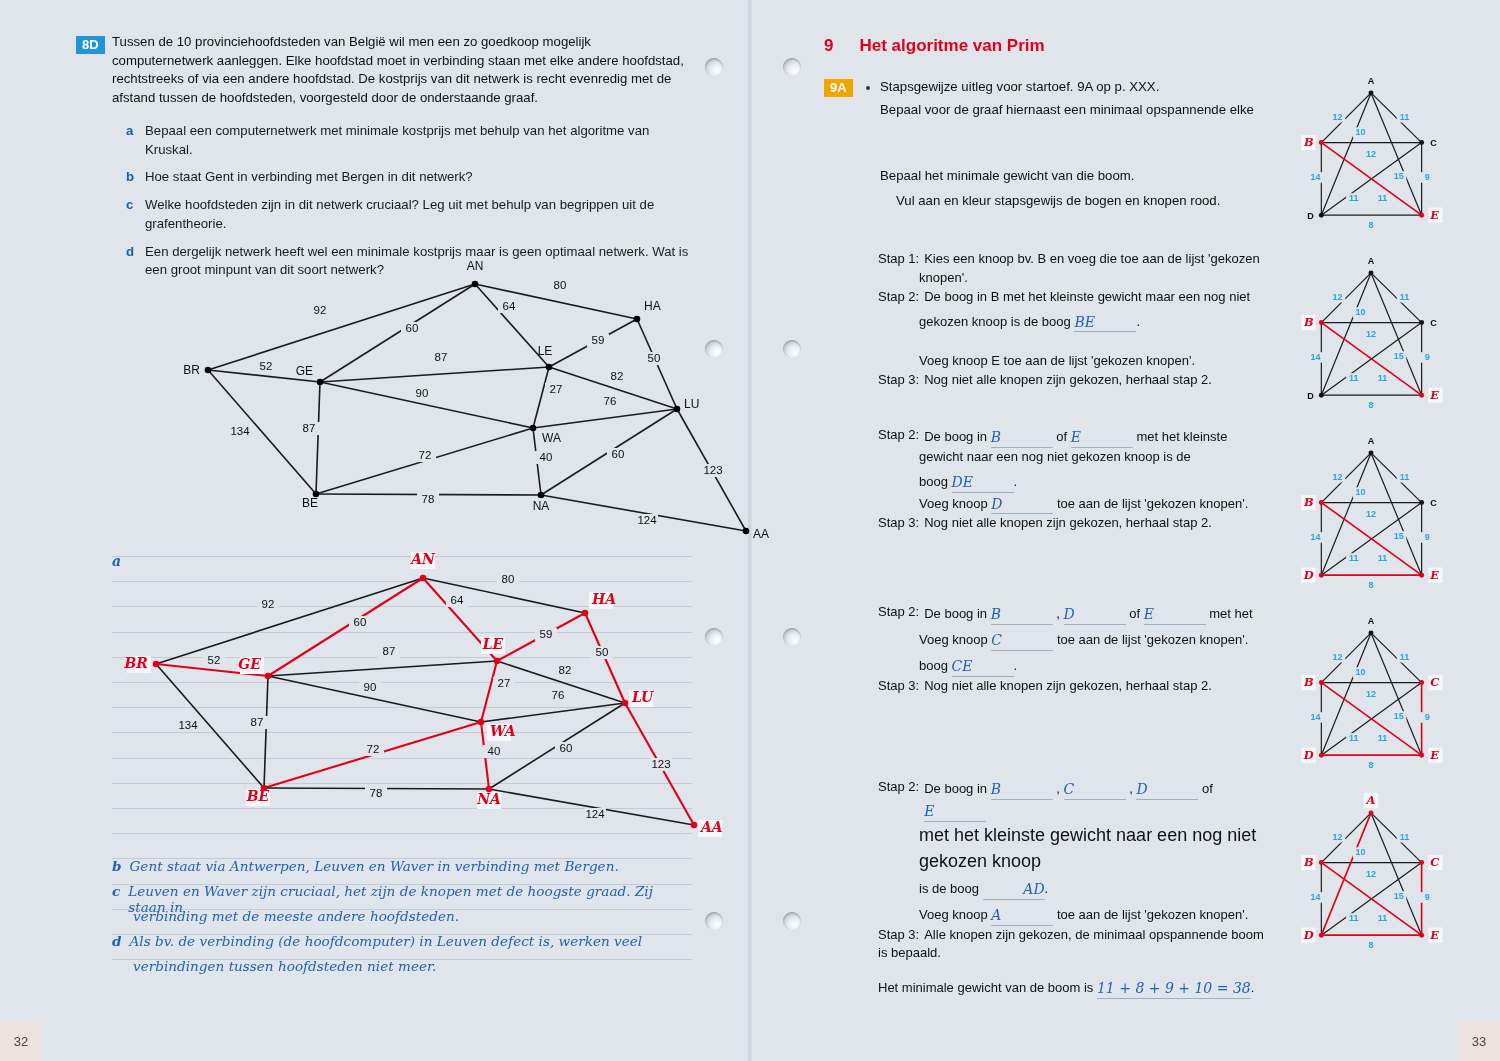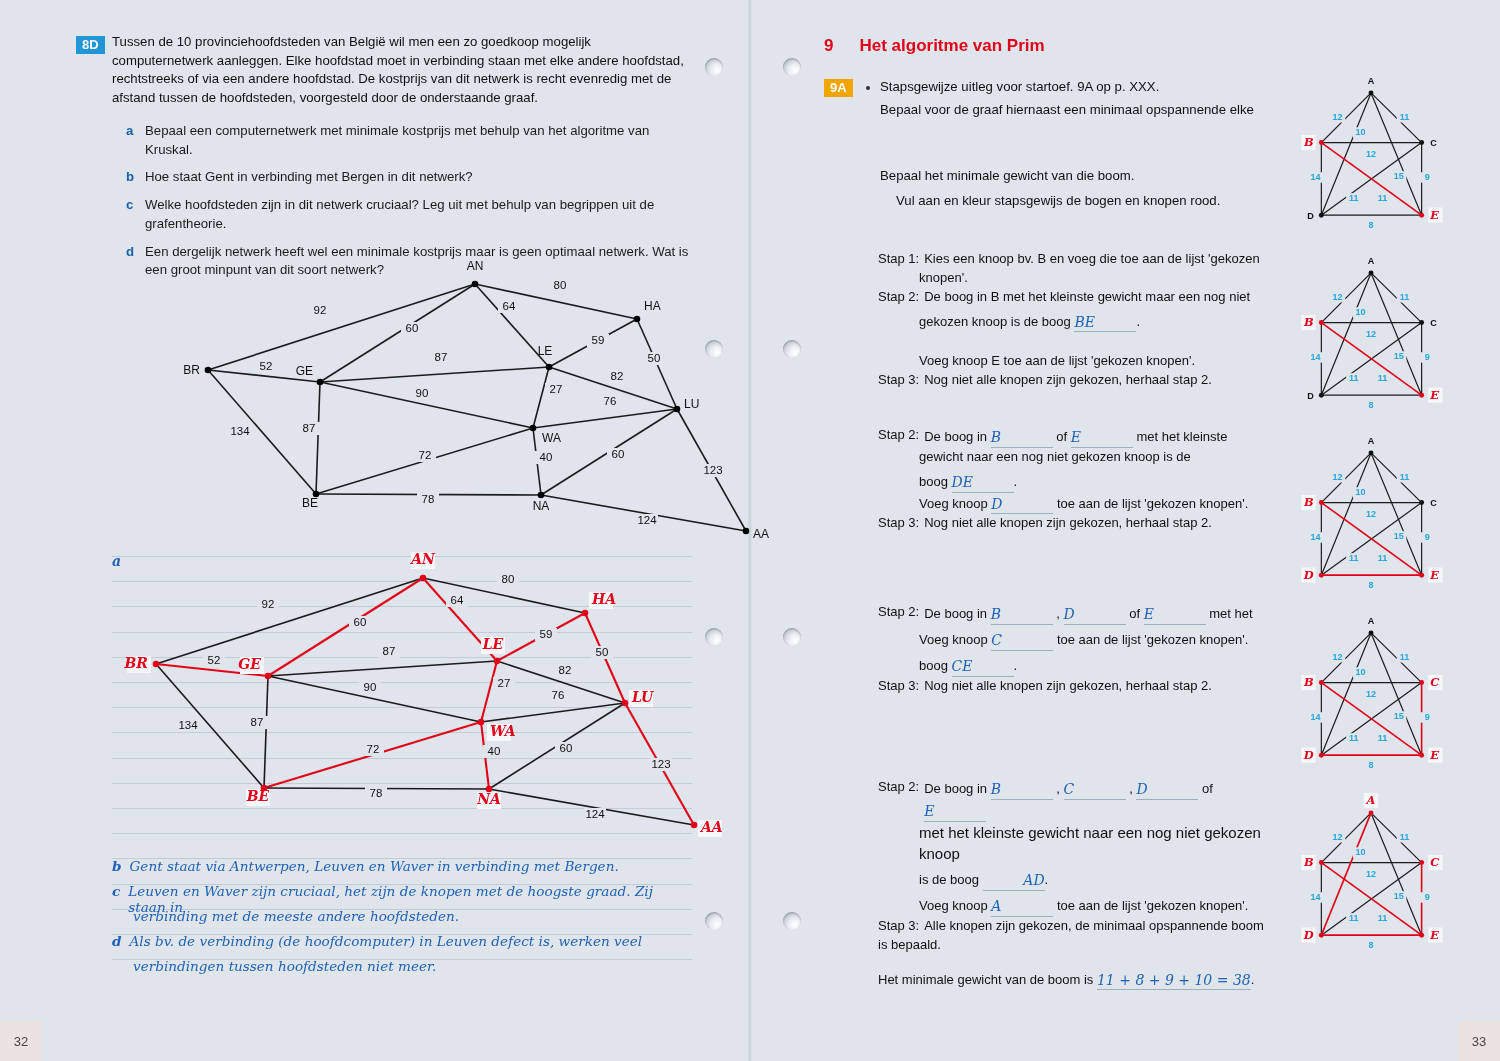--- a/index.html
+++ b/index.html
@@ -432,21 +432,21 @@
       <div style="display: flex; font-size: 13px; line-height: 1.45; color: rgb(17, 17, 17); min-height: 0px;">
         <span style="flex: 0 0 auto; padding-right: 5px;">Stap 3:</span>
         <span><span>Nog niet alle knopen zijn gekozen, herhaal stap 2.</span></span>
       </div>
     </div>
   <div id="block4" style="position:absolute;left:878px;top:778px;width:400px;">
       <div style="display: flex; font-size: 13px; line-height: 1.45; color: rgb(17, 17, 17); min-height: 0px;">
         <span style="flex: 0 0 auto; padding-right: 5px;">Stap 2:</span>
         <span><span>De boog in </span><span class="blank" style="min-width: 62px;"><span class="hand">B</span></span><span> , </span><span class="blank" style="min-width: 62px;"><span class="hand">C</span></span><span> , </span><span class="blank" style="min-width: 62px;"><span class="hand">D</span></span><span> of </span><span class="blank" style="min-width: 62px;"><span class="hand">E</span></span></span>
       </div>
-      <div style="display: flex; font-size: 15px; line-height: 1.45; color: rgb(17, 17, 17); min-height: 0px; padding-left: 41px;">
+      <div style="display: flex; font-size: 18px; line-height: 1.45; color: rgb(17, 17, 17); min-height: 0px; padding-left: 41px;">
         <span><span>met het kleinste gewicht naar een nog niet gekozen knoop</span></span>
       </div>
       <div style="display: flex; font-size: 13px; line-height: 1.45; color: rgb(17, 17, 17); min-height: 0px; padding-left: 41px; margin-top: 4px;">
         <span><span>is de boog </span><span class="blank" style="min-width: 62px; text-align: right;"><span class="hand">AD</span></span><span>.</span></span>
       </div>
       <div style="display: flex; font-size: 13px; line-height: 1.45; color: rgb(17, 17, 17); min-height: 0px; padding-left: 41px; margin-top: 4px;">
         <span><span>Voeg knoop </span><span class="blank" style="min-width: 62px;"><span class="hand">A</span></span><span> toe aan de lijst 'gekozen knopen'.</span></span>
       </div>
       <div style="display: flex; font-size: 13px; line-height: 1.45; color: rgb(17, 17, 17); min-height: 0px;">
         <span style="flex: 0 0 auto; padding-right: 5px;">Stap 3:</span>

